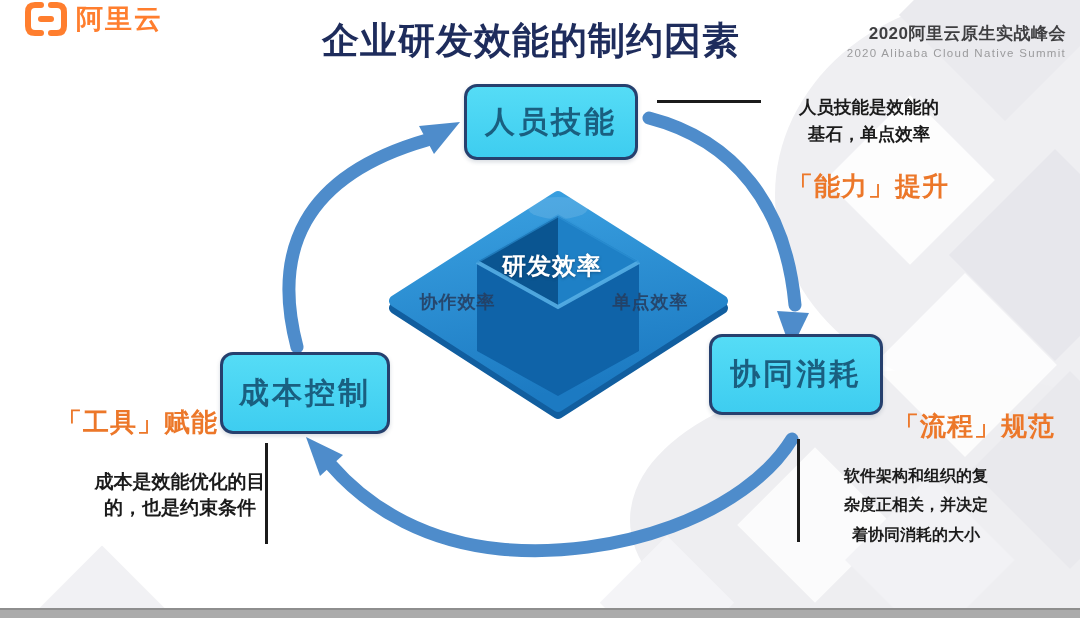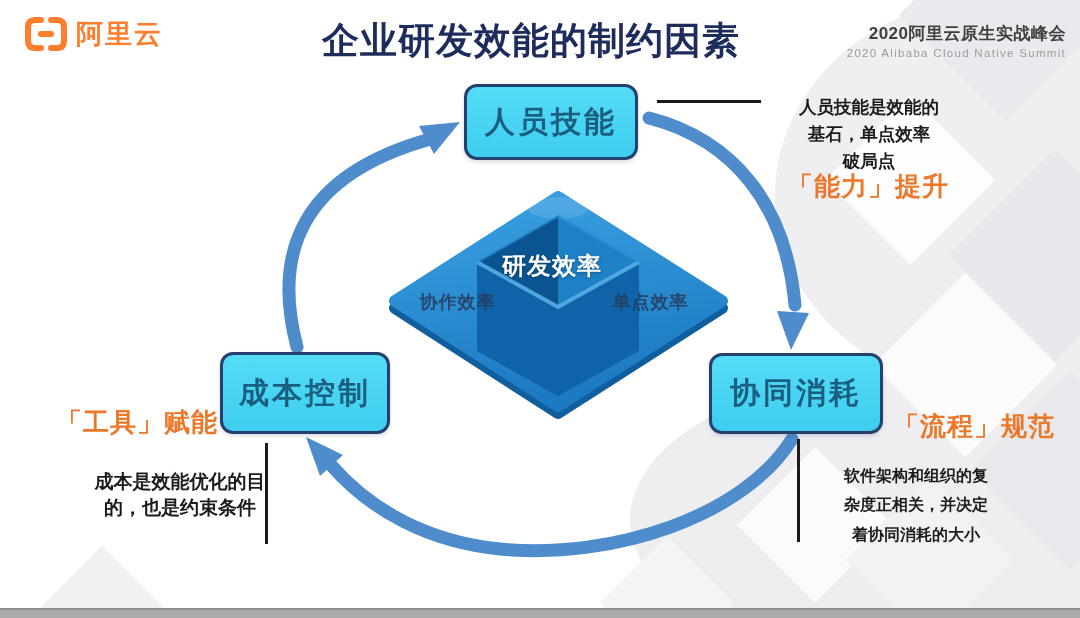--- a/index.html
+++ b/index.html
@@ -6,38 +6,38 @@
   .slide{
     position:relative;width:1080px;height:618px;overflow:hidden;background:#ffffff;
     font-family:"Liberation Sans","DejaVu Sans",sans-serif;
   }
   svg{display:block;}
   .layer{position:absolute;left:0;top:0;width:1080px;height:618px;pointer-events:none;}
   .bg{z-index:0;}
   .mid{z-index:1;}
 
   
-  .logo{position:absolute;left:24px;top:16px;display:flex;align-items:center;gap:8px;z-index:5;justify-content:flex-end;}
+  .logo{position:absolute;left:24px;top:1px;display:flex;align-items:center;gap:8px;z-index:5;justify-content:flex-end;}
   .logo-text{font-size:27px;font-weight:bold;color:#FF7E2E;letter-spacing:2px;}
   .title{position:absolute;left:322px;top:16px;font-size:37px;font-weight:bold;color:#1E2C5C;letter-spacing:1px;z-index:5;white-space:nowrap;}
   .summit{position:absolute;right:14px;top:22px;text-align:right;z-index:5;}
   .summit-cn{font-size:17px;font-weight:bold;color:#3E3E40;letter-spacing:.5px;}
   .summit-en{font-size:11.5px;color:#9B9B9D;letter-spacing:1.3px;margin-top:2px;}
 
   
   .node{
     position:absolute;display:flex;align-items:center;justify-content:center;
     background:linear-gradient(180deg,#55DCF6 0%,#3ECDF0 100%);
     border:3px solid #26406E;border-radius:13px;
     color:#1A5F80;font-weight:bold;font-size:30px;letter-spacing:3px;
     z-index:3;box-shadow:0 2px 4px rgba(40,60,90,.18);white-space:nowrap;
   }
   #node-skill{left:464px;top:84px;width:168px;height:70px;}
   #node-cost{left:220px;top:352px;width:164px;height:76px;text-align:center;}
-  #node-collab{left:709px;top:353px;width:168px;height:75px;}
+  #node-collab{left:709px;top:334px;width:168px;height:75px;}
 
   
   .c-label{position:absolute;z-index:3;text-align:center;white-space:nowrap;}
   #lbl-center{left:472px;top:250px;width:160px;color:#ffffff;font-size:24px;font-weight:bold;text-shadow:0 1px 3px rgba(0,30,60,.45);letter-spacing:1px;}
   #lbl-left{left:385px;top:290px;width:145px;color:rgba(38,62,96,.88);font-size:18px;font-weight:bold;letter-spacing:1px;}
   #lbl-right{left:578px;top:290px;width:145px;color:rgba(38,62,96,.88);font-size:18px;font-weight:bold;letter-spacing:1px;}
 
   
   .note{position:absolute;color:#1b1b1b;font-weight:bold;z-index:3;text-align:center;}
   #note-skill{left:785px;top:94px;width:168px;font-size:17.5px;line-height:1.55;}
@@ -139,21 +139,20 @@
   </div>
 
   <div class="c-label" id="lbl-center">研发效率</div>
   <div class="c-label" id="lbl-left">协作效率</div>
   <div class="c-label" id="lbl-right">单点效率</div>
 
   <div class="callout-h" id="line-skill"></div>
   <div class="note" id="note-skill">
     <div>人员技能是效能的</div>
     <div>基石，单点效率</div>
-    <div>破局点</div>
   </div>
   <div class="hl" id="hl-skill">「能力」提升</div>
 
   <div class="hl" id="hl-collab">「流程」规范</div>
   <div class="callout-v" id="vline-collab"></div>
   <div class="note" id="note-collab">
     <div>软件架构和组织的复</div>
     <div>杂度正相关，并决定</div>
     <div>着协同消耗的大小</div>
   </div>

